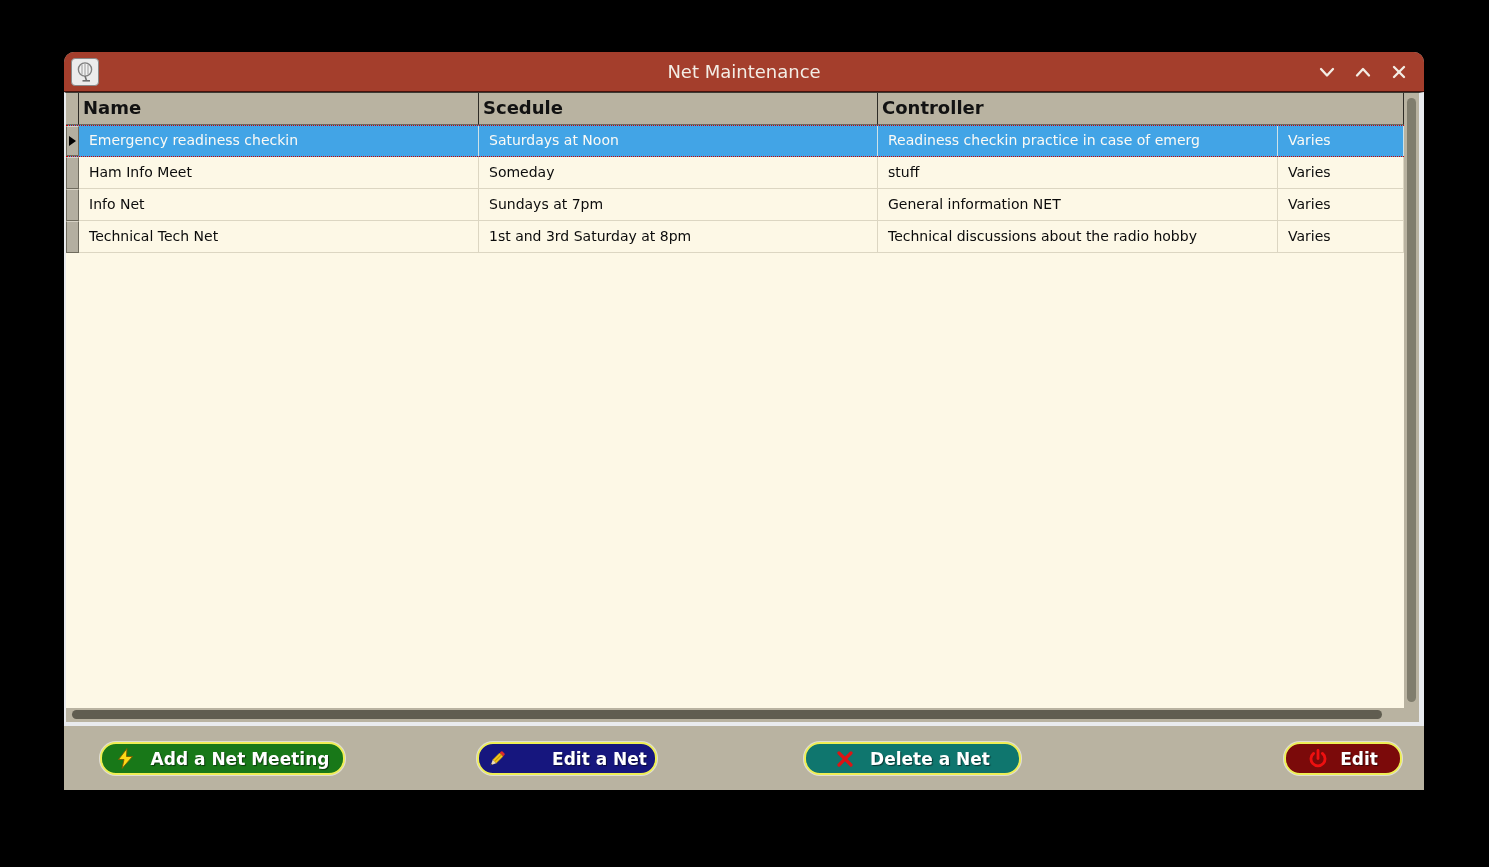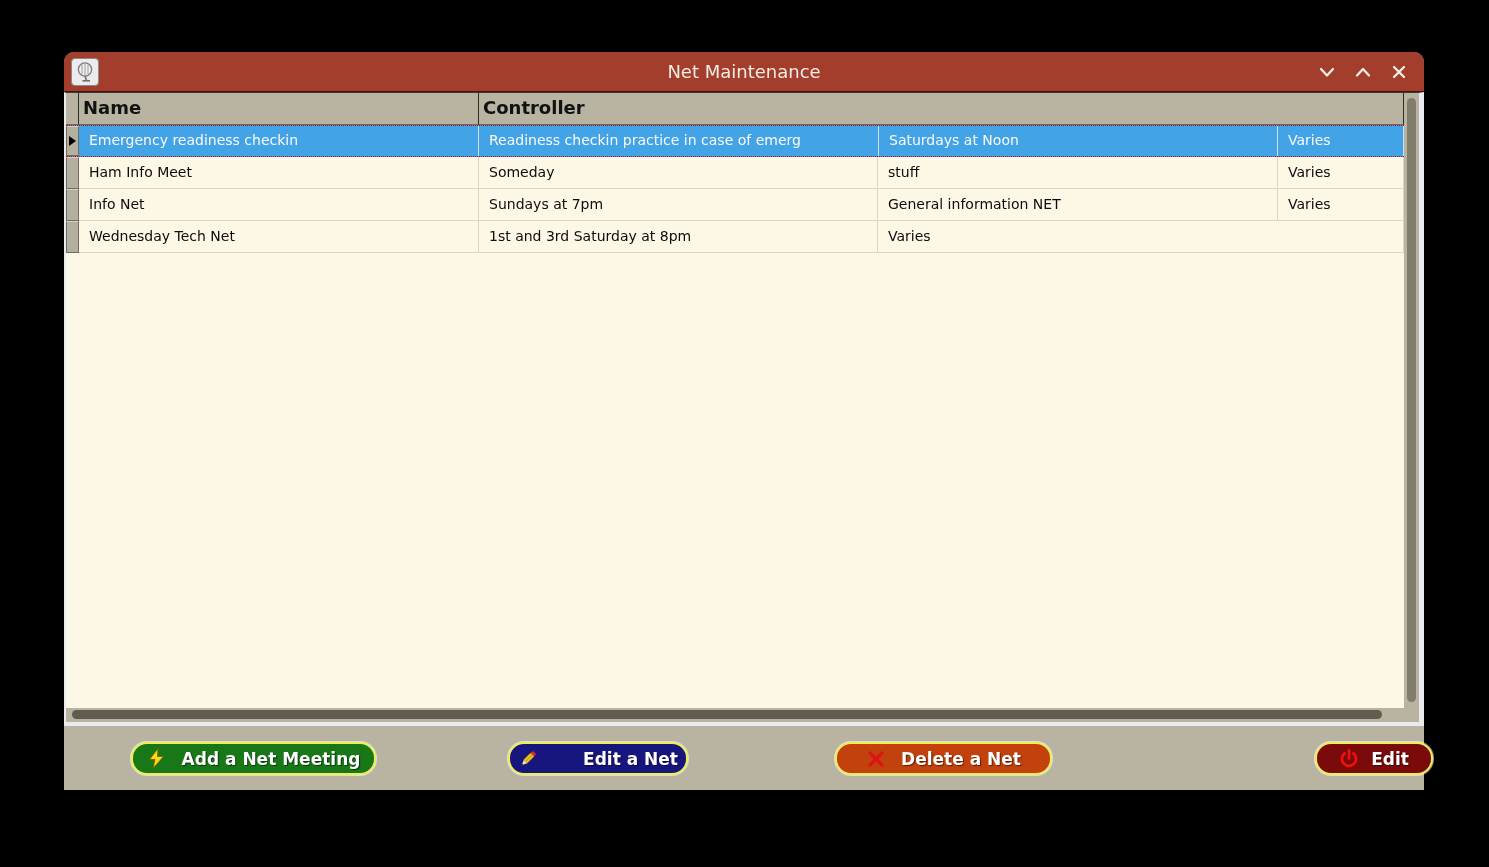--- a/index.html
+++ b/index.html
@@ -68,21 +68,21 @@
   .vscroll{position:absolute;top:0;right:0;width:15px;bottom:14px;background:var(--header-bg);cursor:pointer;}
   .vthumb{position:absolute;left:3px;right:3px;top:5px;bottom:6px;background:#807d6d;border-radius:5px;}
   .hscroll{position:absolute;left:0;right:15px;bottom:0;height:14px;background:var(--header-bg);cursor:pointer;}
   .hthumb{position:absolute;top:2px;height:9px;left:6px;right:22px;background:#605d50;border-radius:5px;}
 
   
   .buttonbar{position:absolute;left:0;right:0;bottom:0;height:64px;background:var(--window-bg);}
   .btn{position:absolute;top:16px;height:33px;border:2px solid var(--button-border);border-radius:16px;
        display:flex;align-items:center;justify-content:center;gap:15px;cursor:pointer;
        color:#fff;font-weight:bold;font-size:17px;font-family:"DejaVu Sans","Liberation Sans",sans-serif;
-       text-shadow:1px 1px 1px rgba(0,0,0,.55);box-shadow:0 0 0 1px rgba(255,255,255,.55);margin-left:31px;}
+       text-shadow:1px 1px 1px rgba(0,0,0,.55);box-shadow:0 0 0 1px rgba(255,255,255,.55);}
   #btn-add{left:36px;width:245px;background:#187818;}
   #btn-edit{left:413px;width:180px;background:#16167e;}
   #btn-delete{left:740px;width:217px;background:#8a1292;}
   #btn-close{left:1220px;width:118px;background:#7b0a0a;gap:12px;}
   .bicon{display:flex;align-items:center;justify-content:center;width:20px;height:20px;}
 </style>
 </head>
 <body>
 
 <div class="stage">
@@ -118,30 +118,31 @@
             </svg>
         </span>
       </div>
     </div>
 
     <div class="table-panel">
       <div class="grid">
         <div class="hrow">
           <div class="c0 corner"></div>
           <div class="hcell c1">Name</div>
+          <div class="hcell c2">Scedule</div>
           <div class="hcell c4">Controller</div>
         </div>
         <div id="rows-holder">
             <div class="trow selected">
     <div class="c0 rowhdr">
       <span class="sel-arrow"></span>
     </div>
     <div class="cell c1">Emergency readiness checkin</div>
+    <div class="cell c2">Saturdays at Noon</div>
     <div class="cell c3">Readiness checkin practice in case of emerg</div>
-    <div class="cell c2">Saturdays at Noon</div>
     <div class="cell c4">Varies</div>
   </div>
             <div class="trow">
     <div class="c0 rowhdr">
       
     </div>
     <div class="cell c1">Ham Info Meet</div>
     <div class="cell c2">Someday</div>
     <div class="cell c3">stuff</div>
     <div class="cell c4">Varies</div>
@@ -152,22 +153,23 @@
     </div>
     <div class="cell c1">Info Net</div>
     <div class="cell c2">Sundays at 7pm</div>
     <div class="cell c3">General information NET</div>
     <div class="cell c4">Varies</div>
   </div>
             <div class="trow">
     <div class="c0 rowhdr">
       
     </div>
-    <div class="cell c1">Wednesday Tech Net</div>
+    <div class="cell c1">Technical Tech Net</div>
     <div class="cell c2">1st and 3rd Saturday at 8pm</div>
+    <div class="cell c3">Technical discussions about the radio hobby</div>
     <div class="cell c4">Varies</div>
   </div>
           </div>
       </div>
       <div class="vscroll">
         <div class="vthumb"></div>
       </div>
       <div class="hscroll">
         <div class="hthumb"></div>
       </div>
@@ -191,21 +193,21 @@
               <rect x="7.6" y="4" width="4.8" height="9.6" fill="#f6c81c" stroke="#b98e00" stroke-width="0.5"></rect>
               <line x1="10" y1="4" x2="10" y2="13.6" stroke="#caa10a" stroke-width="1.1"></line>
               <polygon points="7.6,13.6 12.4,13.6 10,19" fill="#efdcb4"></polygon>
               <polygon points="9.2,17.2 10.8,17.2 10,19" fill="#4a3a28"></polygon>
             </g>
           </svg>
         </span>
         <span class="blabel">Edit a Net</span>
       </button>
 
-      <button class="btn" id="btn-delete" style="background: #c2410c;">
+      <button class="btn" id="btn-delete" style="background: #0f766e;">
         <span class="bicon">
           <svg width="18" height="18" viewBox="0 0 18 18">
               <line x1="3" y1="3" x2="15" y2="15" stroke="#dd1414" stroke-width="3.2" stroke-linecap="round"></line>
               <line x1="15" y1="3" x2="3" y2="15" stroke="#dd1414" stroke-width="3.2" stroke-linecap="round"></line>
             </svg>
         </span>
         <span class="blabel">Delete a Net</span>
       </button>
 
       <button class="btn" id="btn-close" style="background: rgb(123, 10, 10);">

